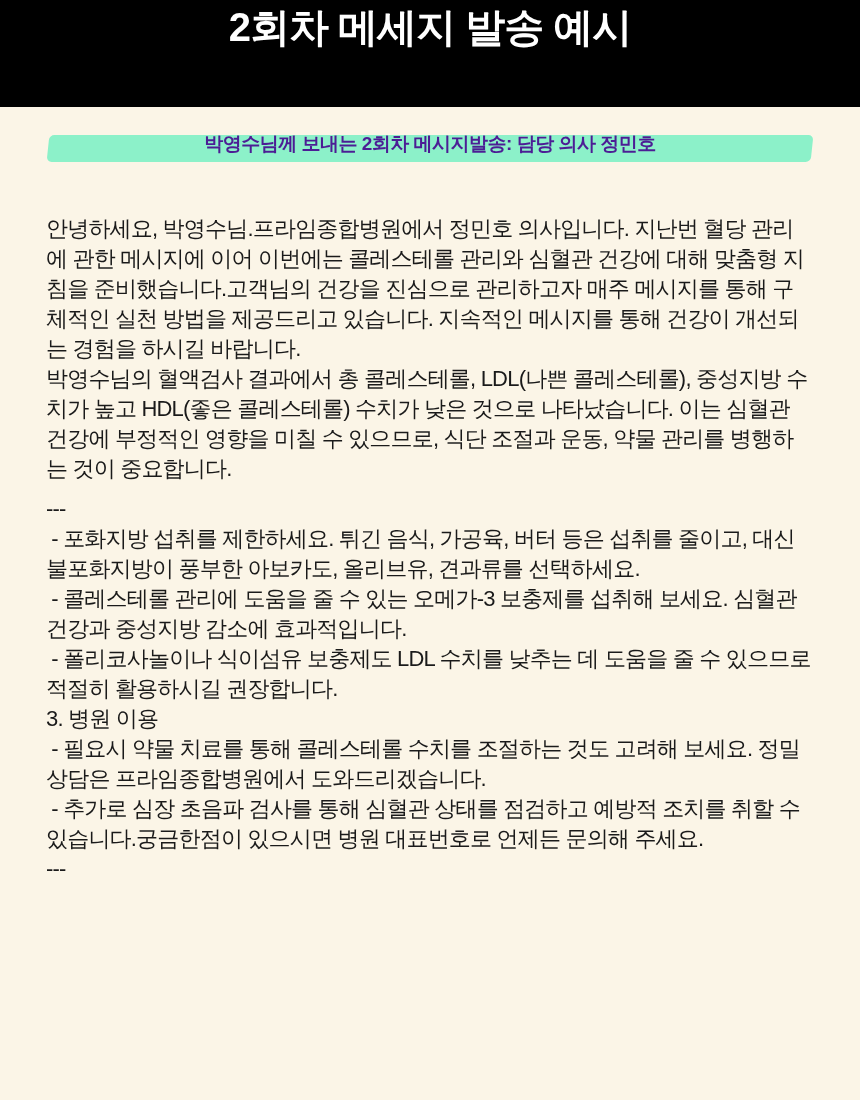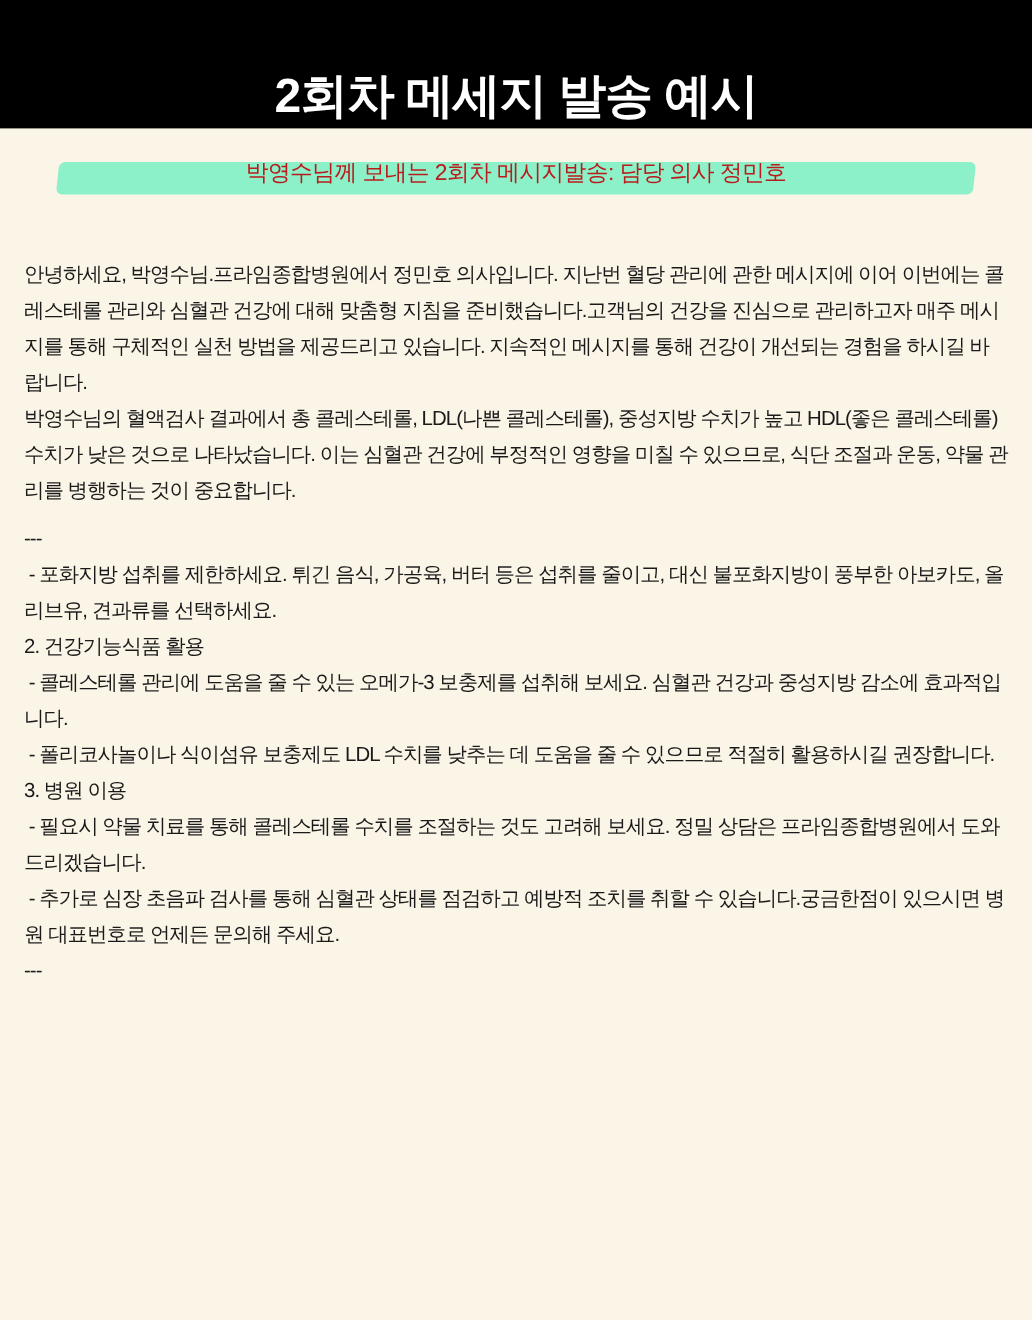--- a/index.html
+++ b/index.html
@@ -12,21 +12,21 @@
     background: #FBF5E7;
     font-family: "Liberation Sans", "DejaVu Sans", sans-serif;
     color: #1A1A1A;
     overflow: hidden;
   }
   .header {
     width: 860px;
     height: 107px;
     background: #000000;
     display: flex;
-    align-items: flex-end;
+    align-items: flex-start;
     justify-content: center;
   }
   .header .title {
     color: #FFFFFF;
     font-size: 40px;
     font-weight: 800;
     letter-spacing: -1px;
   }
   .banner {
     position: relative;
@@ -42,28 +42,28 @@
     transform: skewX(-6deg);
   }
   .banner-label {
     position: relative;
     z-index: 1;
     height: 18px;
     display: flex;
     align-items: center;
     justify-content: center;
     font-size: 19px;
-    font-weight: 400;
+    font-weight: 700;
     letter-spacing: -0.5px;
-    color: #b91c1c;
+    color: #4c1d95;
   }
   .message {
     margin-top: 52px;
-    padding: 0 20px;
-    font-size: 17px;
+    padding: 0 46px;
+    font-size: 22px;
     line-height: 30px;
     letter-spacing: -0.8px;
     font-weight: 500;
   }
   .message p {
     margin: 0;
     white-space: pre-wrap;
   }
   .divider {
     margin: 0;
@@ -85,21 +85,20 @@
   <div class="banner-label">박영수님께 보내는 2회차 메시지발송: 담당 의사 정민호</div>
 </div>
 
 <div class="message">
   <p>안녕하세요, 박영수님.프라임종합병원에서 정민호 의사입니다. 지난번 혈당 관리에 관한 메시지에 이어 이번에는 콜레스테롤 관리와 심혈관 건강에 대해 맞춤형 지침을 준비했습니다.고객님의 건강을 진심으로 관리하고자 매주 메시지를 통해 구체적인 실천 방법을 제공드리고 있습니다. 지속적인 메시지를 통해 건강이 개선되는 경험을 하시길 바랍니다.</p>
   <p>박영수님의 혈액검사 결과에서 총 콜레스테롤, LDL(나쁜 콜레스테롤), 중성지방 수치가 높고 HDL(좋은 콜레스테롤) 수치가 낮은 것으로 나타났습니다. 이는 심혈관 건강에 부정적인 영향을 미칠 수 있으므로, 식단 조절과 운동, 약물 관리를 병행하는 것이 중요합니다.</p>
   <p class="divider gap-top">---</p>
 
   <p> - 포화지방 섭취를 제한하세요. 튀긴 음식, 가공육, 버터 등은 섭취를 줄이고, 대신 불포화지방이 풍부한 아보카도, 올리브유, 견과류를 선택하세요.</p>
 
-  <p>2. 건강기능식품 활용</p>
   <p> - 콜레스테롤 관리에 도움을 줄 수 있는 오메가-3 보충제를 섭취해 보세요. 심혈관 건강과 중성지방 감소에 효과적입니다.</p>
   <p> - 폴리코사놀이나 식이섬유 보충제도 LDL 수치를 낮추는 데 도움을 줄 수 있으므로 적절히 활용하시길 권장합니다.</p>
 
   <p>3. 병원 이용</p>
   <p> - 필요시 약물 치료를 통해 콜레스테롤 수치를 조절하는 것도 고려해 보세요. 정밀 상담은 프라임종합병원에서 도와드리겠습니다.</p>
   <p> - 추가로 심장 초음파 검사를 통해 심혈관 상태를 점검하고 예방적 조치를 취할 수 있습니다.궁금한점이 있으시면 병원 대표번호로 언제든 문의해 주세요.</p>
 
   <p class="divider">---</p>
 </div>
 

